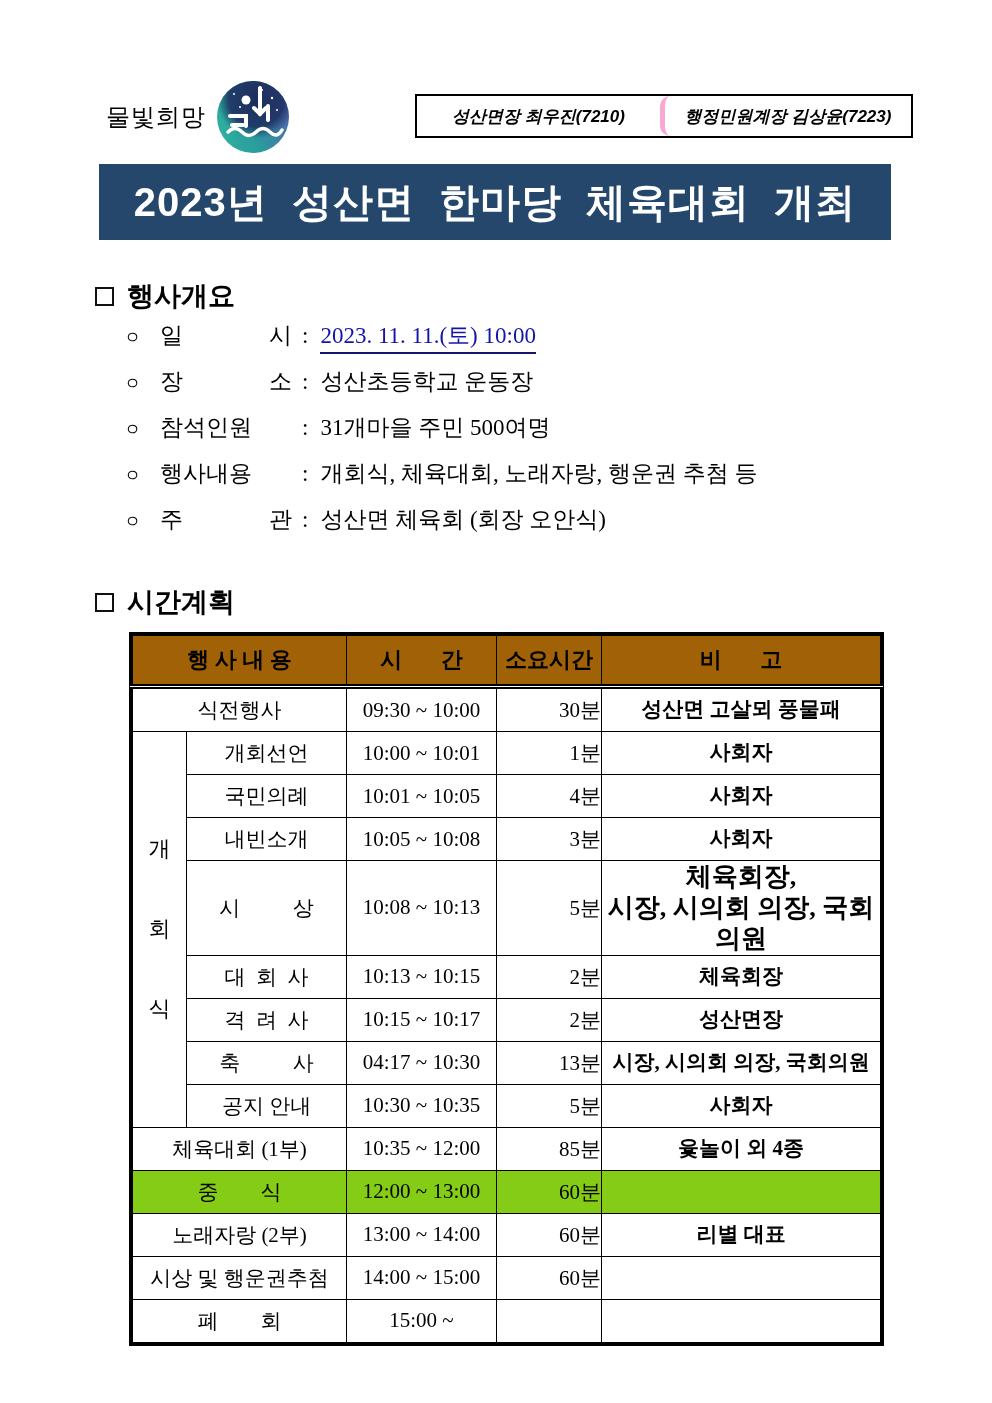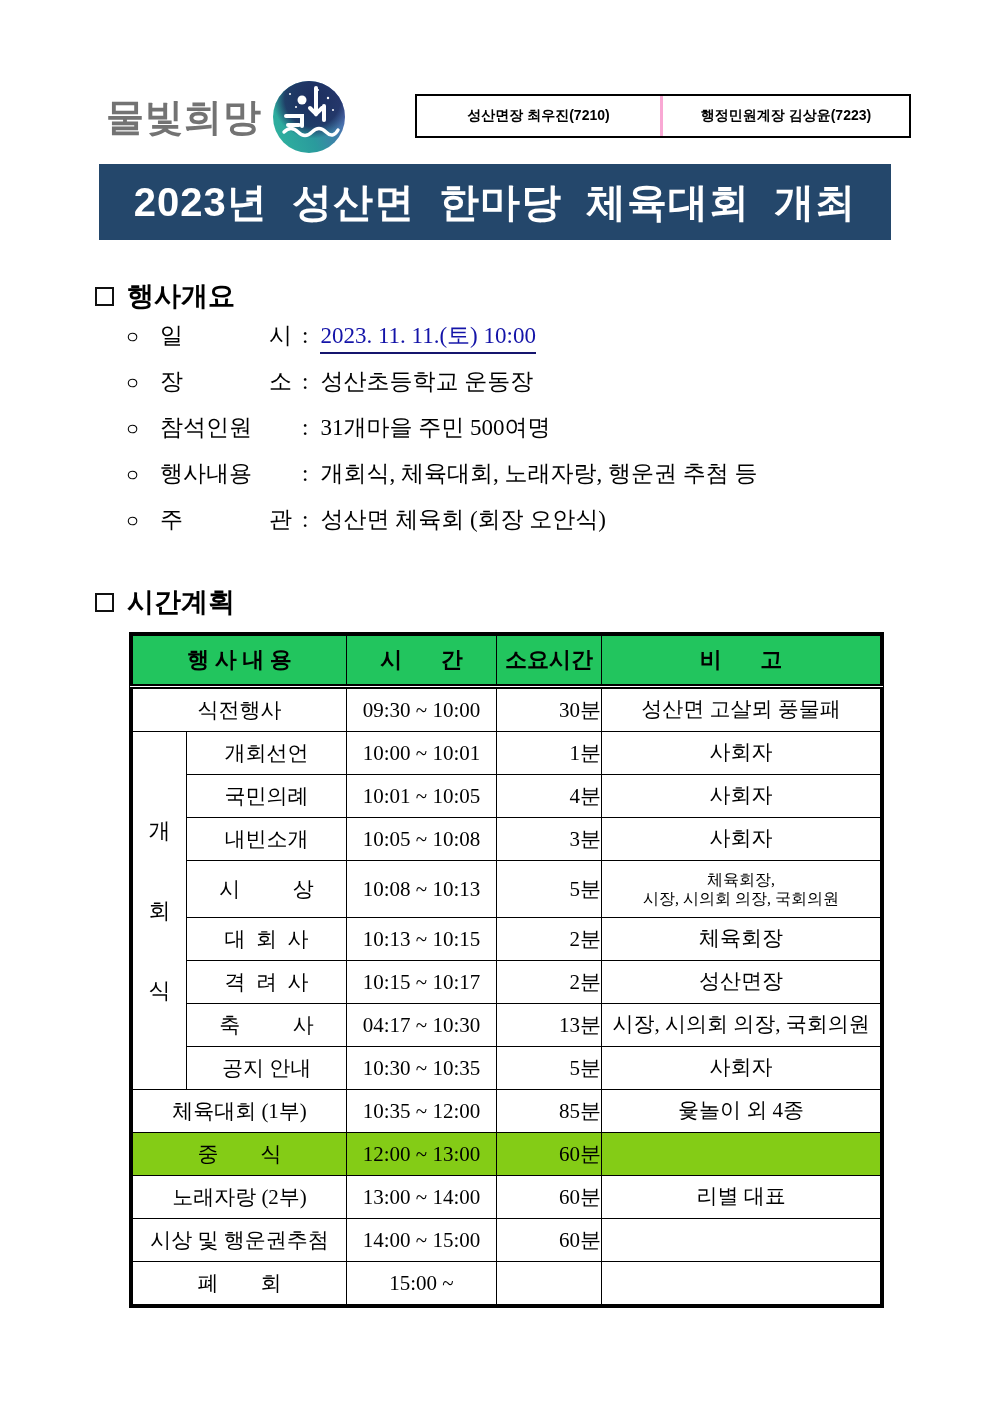--- a/index.html
+++ b/index.html
@@ -1,29 +1,29 @@
 <!DOCTYPE html>
 <html lang="ko"><head>
 <meta charset="utf-8">
 <style>
   html,body{margin:0;padding:0;background:#fff;}
   .page{position:relative;width:992px;height:1403px;background:#ffffff;overflow:hidden;
         font-family:"Liberation Serif","DejaVu Serif",serif;color:#000;}
 
   
   .logo{position:absolute;left:106px;top:80px;display:flex;align-items:center;gap:10px;}
-  .logo-text{font-family:"Liberation Sans","DejaVu Sans",sans-serif;font-weight:bold;
-             font-size:38px;color:#737373;letter-spacing:1px;}
+  .logo-text{font-family:"Liberation Sans","DejaVu Sans",sans-serif;font-weight:normal;
+             font-size:24px;color:#000000;letter-spacing:1px;}
   .logo-mark{width:74px;height:74px;display:block;}
 
   
   .contacts{position:absolute;left:415px;top:94px;display:flex;border:2px solid #000;height:40px;}
   .contact-cell{width:243px;display:flex;align-items:center;justify-content:center;
-                font-family:"Liberation Sans","DejaVu Sans",sans-serif;font-weight:bold;font-size:14px;}
-  .contact-cell + .contact-cell{border-left:3px solid #f9a8d4;width:246px;}
+                font-family:"Liberation Sans","DejaVu Sans",sans-serif;font-weight:bold;font-size:17px;font-style:italic;}
+  .contact-cell + .contact-cell{border-left:5px solid #f9a8d4;width:246px;border-radius:10px;}
 
   
   .banner{position:absolute;left:99px;top:164px;width:792px;height:76px;background:#24476b;
           display:flex;align-items:center;justify-content:center;}
   .banner-text{color:#ffffff;font-family:"Liberation Sans","DejaVu Sans",sans-serif;
                font-weight:bold;font-size:40px;letter-spacing:1px;word-spacing:12px;white-space:nowrap;}
 
   
   .sec-head{position:absolute;left:95px;display:flex;align-items:center;gap:13px;
             font-family:"Liberation Sans","DejaVu Sans",sans-serif;font-weight:bold;font-size:27px;}
@@ -36,28 +36,28 @@
   .ov-item{display:flex;align-items:baseline;height:46px;font-size:23px;white-space:nowrap;}
   .ov-bullet{width:36px;font-size:17px;}
   .ov-label{display:inline-block;width:132px;text-align:justify;text-align-last:justify;}
   .ov-colon{margin:0 12px 0 10px;}
   .date-link{color:#1414a8;text-decoration:none;border-bottom:2px solid #15156e;padding-bottom:1px;}
 
   
   .tbl{position:absolute;left:130px;top:633px;border-collapse:collapse;table-layout:fixed;width:750px;}
   .tbl td,.tbl th{border:1.6px solid #000;padding:0;font-weight:normal;overflow:hidden;}
   .tbl{border:3px solid #000;outline:1px solid #000;}
-  .tbl th{background:#22c55e;height:48px;font-size:22px;font-weight:bold;
+  .tbl th{background:#a16207;height:48px;font-size:22px;font-weight:bold;
           border-bottom:5px double #000;white-space:pre;text-align:center;}
   .tbl td{height:42px;font-size:21px;text-align:center;vertical-align:middle;}
   tr.tall td{height:56px;margin-left:39px;}
   td.name{white-space:pre;}
   td.dur{text-align:right;}
-  td.note{white-space:pre-line;font-size:21px;line-height:1.2;}
-  tr.tall td.note{font-size:16px;}
+  td.note{white-space:pre-line;font-size:21px;line-height:1.2;font-weight:bold;}
+  tr.tall td.note{font-size:26px;}
   tr.lunch td{background:#84cc16;}
   td.gcell{vertical-align:middle;}
   .gwrap{display:flex;flex-direction:column;align-items:center;justify-content:center;gap:50px;
          font-size:22px;}
 </style>
 </head>
 <body>
 
 <div class="page">
 

